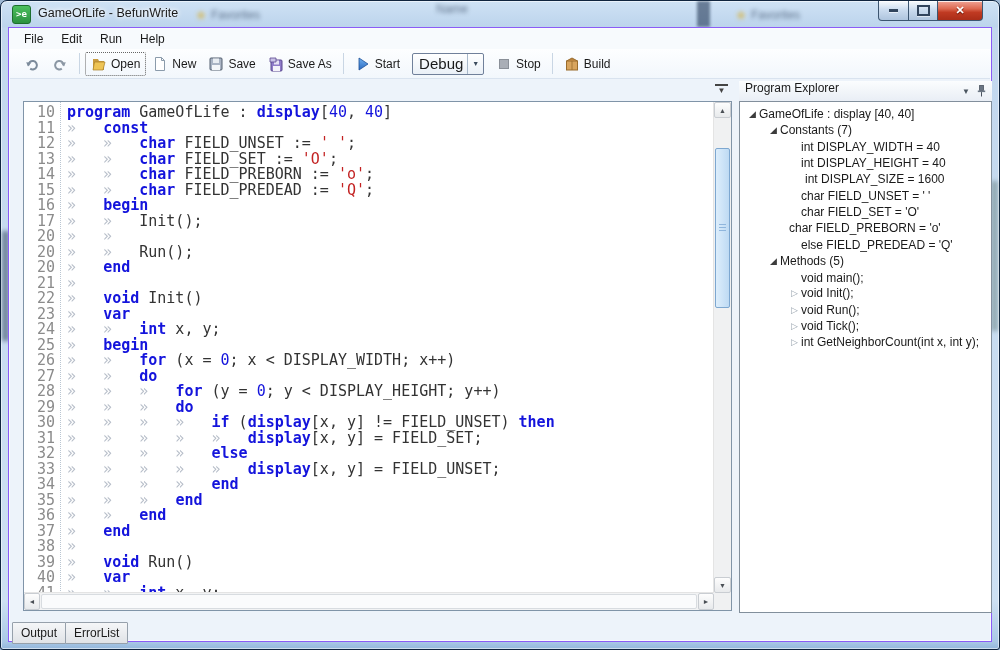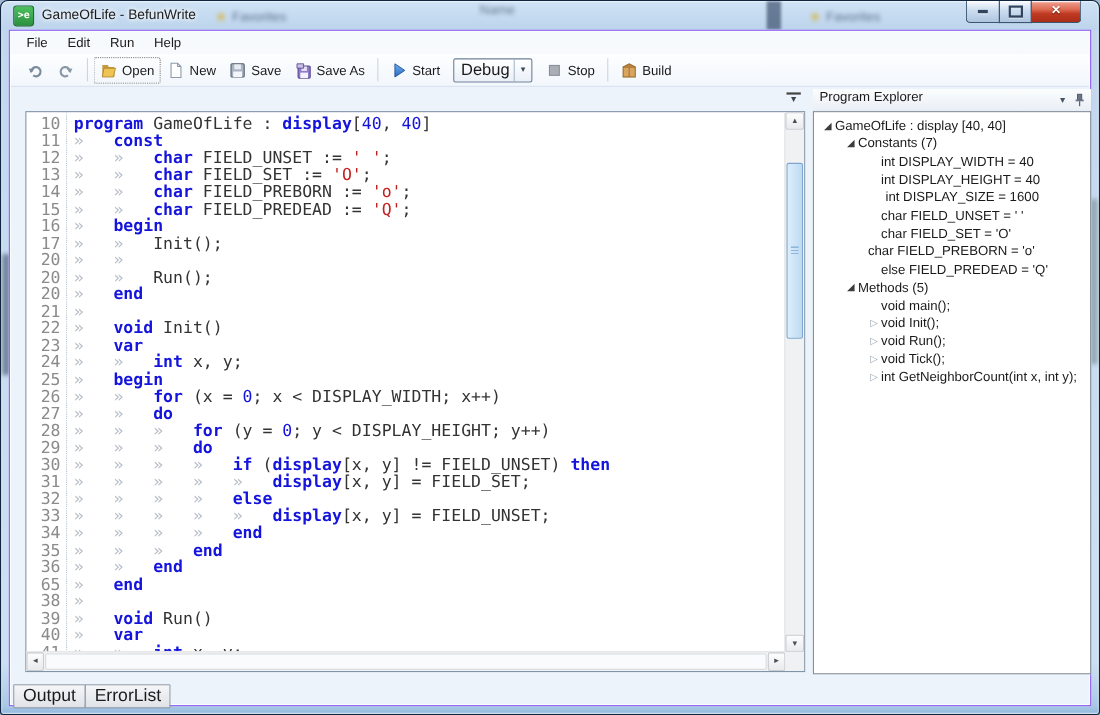--- a/index.html
+++ b/index.html
@@ -114,21 +114,21 @@
   .exp-header-icons{margin-left:auto;display:flex;align-items:center;gap:7px;padding-right:6px;}
   .exp-drop{font-size:8px;color:#4a5560;}
   .exp-body{position:absolute;left:0;right:0;top:20px;bottom:5px;background:#fff;border:1px solid #828f9c;
     padding-top:4px;box-sizing:border-box;overflow:hidden;}
   .trow{height:16.3px;display:flex;align-items:center;font-size:12px;color:#1a1a1a;white-space:nowrap;}
   .texp{width:13px;flex:none;font-size:9px;text-align:center;}
   .texp.open{color:#3c3c3c;} .texp.closed{color:#97a2ad;}
 
   
   .bottom-tabs{position:absolute;left:4px;top:594px;display:flex;}
-  .btab{height:20px;padding:0 8px;display:flex;align-items:center;font-size:16px;color:#1a1a1a;
+  .btab{height:20px;padding:0 8px;display:flex;align-items:center;font-size:12px;color:#1a1a1a;
     background:linear-gradient(180deg,#f5f6f8,#e0e3e7);border:1px solid #96a0ab;margin-left:-1px;border-radius:1px;}
 </style>
 </head>
 <body>
 
 <div class="page">
   <div class="win-frame"></div>
 
   <div class="ghost" style="left:196px;top:8px;">
     <span class="star"></span><span>Favorites</span>
@@ -270,21 +270,21 @@
             <div class="ln">27</div>
             <div class="ln">28</div>
             <div class="ln">29</div>
             <div class="ln">30</div>
             <div class="ln">31</div>
             <div class="ln">32</div>
             <div class="ln">33</div>
             <div class="ln">34</div>
             <div class="ln">35</div>
             <div class="ln">36</div>
-            <div class="ln">65</div>
+            <div class="ln">37</div>
             <div class="ln">38</div>
             <div class="ln">39</div>
             <div class="ln">40</div>
             <div class="ln">41</div>
           </div>
         <div class="code"><div class="cl"><span class="kw">program</span><span class="pl"> GameOfLife : </span><span class="kw">display</span><span class="pl">[</span><span class="nu">40</span><span class="pl">, </span><span class="nu">40</span><span class="pl">]</span></div><div class="cl"><span class="ws">»   </span><span class="kw">const</span></div><div class="cl"><span class="ws">»   »   </span><span class="kw">char</span><span class="pl"> FIELD_UNSET := </span><span class="st">' '</span><span class="pl">;</span></div><div class="cl"><span class="ws">»   »   </span><span class="kw">char</span><span class="pl"> FIELD_SET := </span><span class="st">'O'</span><span class="pl">;</span></div><div class="cl"><span class="ws">»   »   </span><span class="kw">char</span><span class="pl"> FIELD_PREBORN := </span><span class="st">'o'</span><span class="pl">;</span></div><div class="cl"><span class="ws">»   »   </span><span class="kw">char</span><span class="pl"> FIELD_PREDEAD := </span><span class="st">'Q'</span><span class="pl">;</span></div><div class="cl"><span class="ws">»   </span><span class="kw">begin</span></div><div class="cl"><span class="ws">»   »   </span><span class="pl">Init();</span></div><div class="cl"><span class="ws">»   »   </span></div><div class="cl"><span class="ws">»   »   </span><span class="pl">Run();</span></div><div class="cl"><span class="ws">»   </span><span class="kw">end</span></div><div class="cl"><span class="ws">»</span></div><div class="cl"><span class="ws">»   </span><span class="kw">void</span><span class="pl"> Init()</span></div><div class="cl"><span class="ws">»   </span><span class="kw">var</span></div><div class="cl"><span class="ws">»   »   </span><span class="kw">int</span><span class="pl"> x, y;</span></div><div class="cl"><span class="ws">»   </span><span class="kw">begin</span></div><div class="cl"><span class="ws">»   »   </span><span class="kw">for</span><span class="pl"> (x = </span><span class="nu">0</span><span class="pl">; x &lt; DISPLAY_WIDTH; x++)</span></div><div class="cl"><span class="ws">»   »   </span><span class="kw">do</span></div><div class="cl"><span class="ws">»   »   »   </span><span class="kw">for</span><span class="pl"> (y = </span><span class="nu">0</span><span class="pl">; y &lt; DISPLAY_HEIGHT; y++)</span></div><div class="cl"><span class="ws">»   »   »   </span><span class="kw">do</span></div><div class="cl"><span class="ws">»   »   »   »   </span><span class="kw">if</span><span class="pl"> (</span><span class="kw">display</span><span class="pl">[x, y] != FIELD_UNSET) </span><span class="kw">then</span></div><div class="cl"><span class="ws">»   »   »   »   »   </span><span class="kw">display</span><span class="pl">[x, y] = FIELD_SET;</span></div><div class="cl"><span class="ws">»   »   »   »   </span><span class="kw">else</span></div><div class="cl"><span class="ws">»   »   »   »   »   </span><span class="kw">display</span><span class="pl">[x, y] = FIELD_UNSET;</span></div><div class="cl"><span class="ws">»   »   »   »   </span><span class="kw">end</span></div><div class="cl"><span class="ws">»   »   »   </span><span class="kw">end</span></div><div class="cl"><span class="ws">»   »   </span><span class="kw">end</span></div><div class="cl"><span class="ws">»   </span><span class="kw">end</span></div><div class="cl"><span class="ws">»</span></div><div class="cl"><span class="ws">»   </span><span class="kw">void</span><span class="pl"> Run()</span></div><div class="cl"><span class="ws">»   </span><span class="kw">var</span></div><div class="cl"><span class="ws">»   »   </span><span class="kw">int</span><span class="pl"> x, y;</span></div></div>
       </div>
       <div class="vscroll">
         <div class="sbtn up">▲</div>
         <div class="vthumb">

